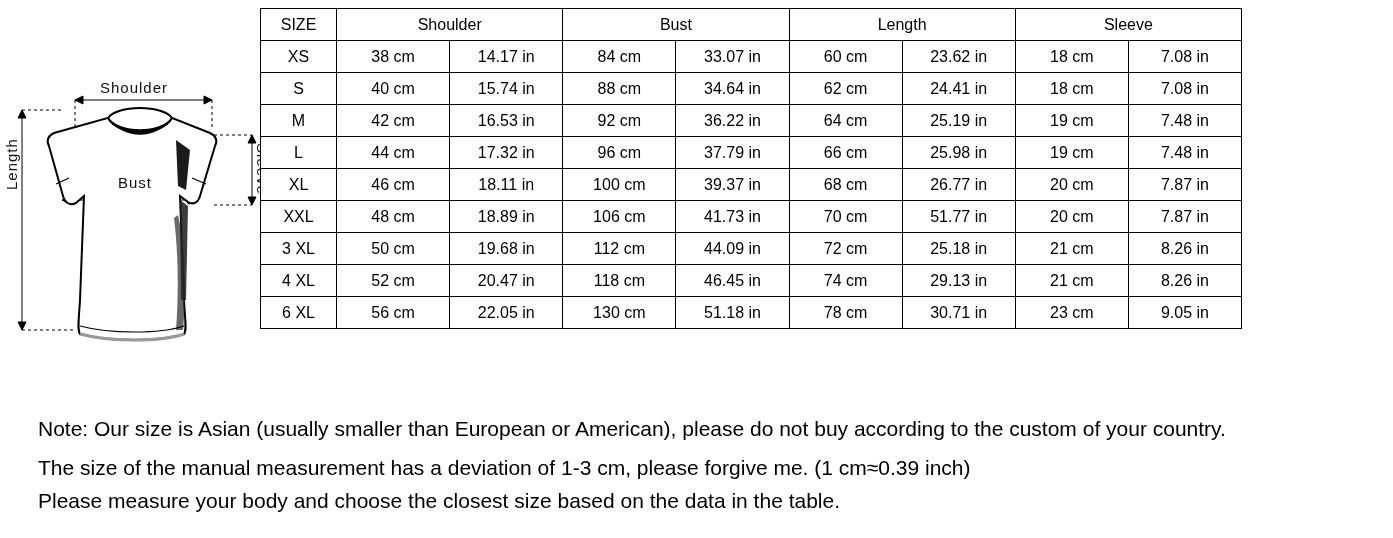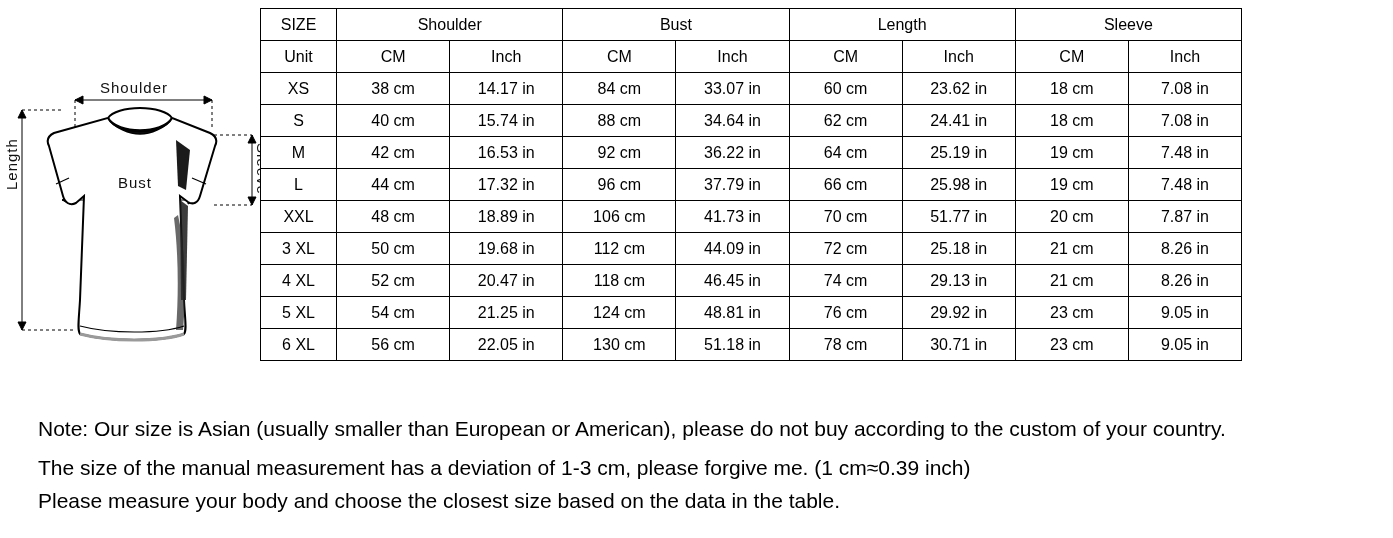--- a/index.html
+++ b/index.html
@@ -173,31 +173,20 @@
           <col class="c-in">
       </colgroup>
       <thead>
         <tr>
           <th>SIZE</th>
           <th colspan="2">Shoulder</th>
           <th colspan="2">Bust</th>
           <th colspan="2">Length</th>
           <th colspan="2">Sleeve</th>
         </tr>
-        <tr>
-          <th>Unit</th>
-          <th>CM</th>
-          <th>Inch</th>
-          <th>CM</th>
-          <th>Inch</th>
-          <th>CM</th>
-          <th>Inch</th>
-          <th>CM</th>
-          <th>Inch</th>
-        </tr>
       </thead>
       <tbody>
         <tr>
           <td>XS</td>
           <td>38 cm</td>
           <td>14.17 in</td>
           <td>84 cm</td>
           <td>33.07 in</td>
           <td>60 cm</td>
           <td>23.62 in</td>
@@ -231,20 +220,31 @@
           <td>44 cm</td>
           <td>17.32 in</td>
           <td>96 cm</td>
           <td>37.79 in</td>
           <td>66 cm</td>
           <td>25.98 in</td>
           <td>19 cm</td>
           <td>7.48 in</td>
         </tr>
         <tr>
+          <td>XL</td>
+          <td>46 cm</td>
+          <td>18.11 in</td>
+          <td>100 cm</td>
+          <td>39.37 in</td>
+          <td>68 cm</td>
+          <td>26.77 in</td>
+          <td>20 cm</td>
+          <td>7.87 in</td>
+        </tr>
+        <tr>
           <td>XXL</td>
           <td>48 cm</td>
           <td>18.89 in</td>
           <td>106 cm</td>
           <td>41.73 in</td>
           <td>70 cm</td>
           <td>51.77 in</td>
           <td>20 cm</td>
           <td>7.87 in</td>
         </tr>
@@ -264,31 +264,20 @@
           <td>52 cm</td>
           <td>20.47 in</td>
           <td>118 cm</td>
           <td>46.45 in</td>
           <td>74 cm</td>
           <td>29.13 in</td>
           <td>21 cm</td>
           <td>8.26 in</td>
         </tr>
         <tr>
-          <td>5 XL</td>
-          <td>54 cm</td>
-          <td>21.25 in</td>
-          <td>124 cm</td>
-          <td>48.81 in</td>
-          <td>76 cm</td>
-          <td>29.92 in</td>
-          <td>23 cm</td>
-          <td>9.05 in</td>
-        </tr>
-        <tr>
           <td>6 XL</td>
           <td>56 cm</td>
           <td>22.05 in</td>
           <td>130 cm</td>
           <td>51.18 in</td>
           <td>78 cm</td>
           <td>30.71 in</td>
           <td>23 cm</td>
           <td>9.05 in</td>
         </tr>

